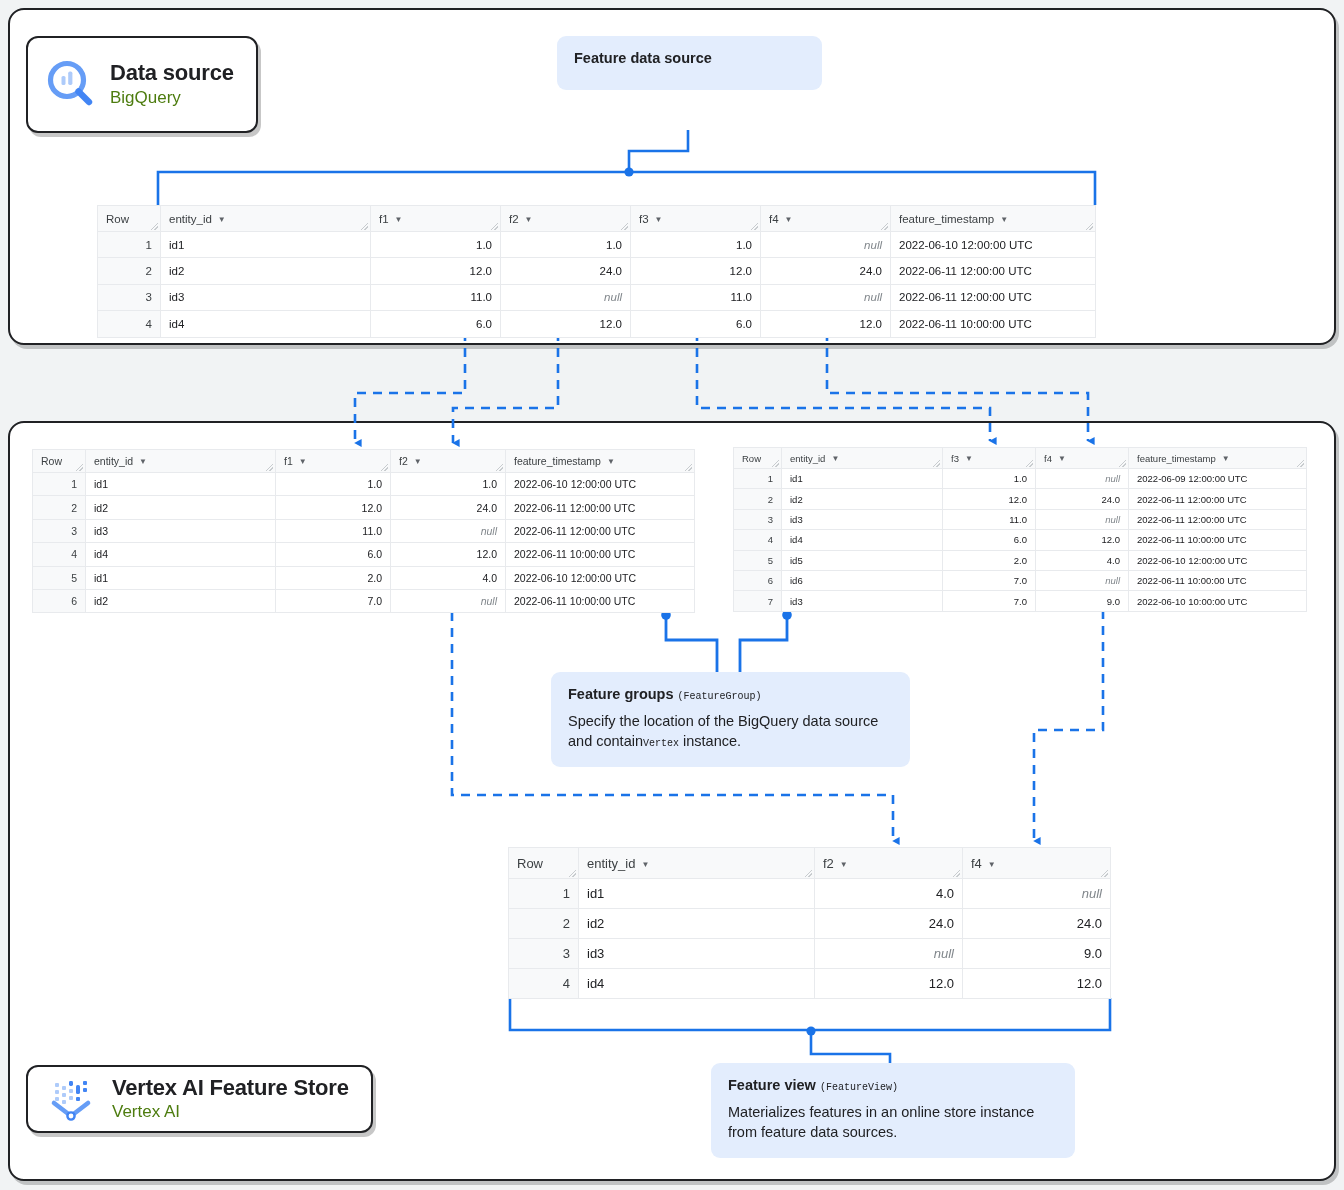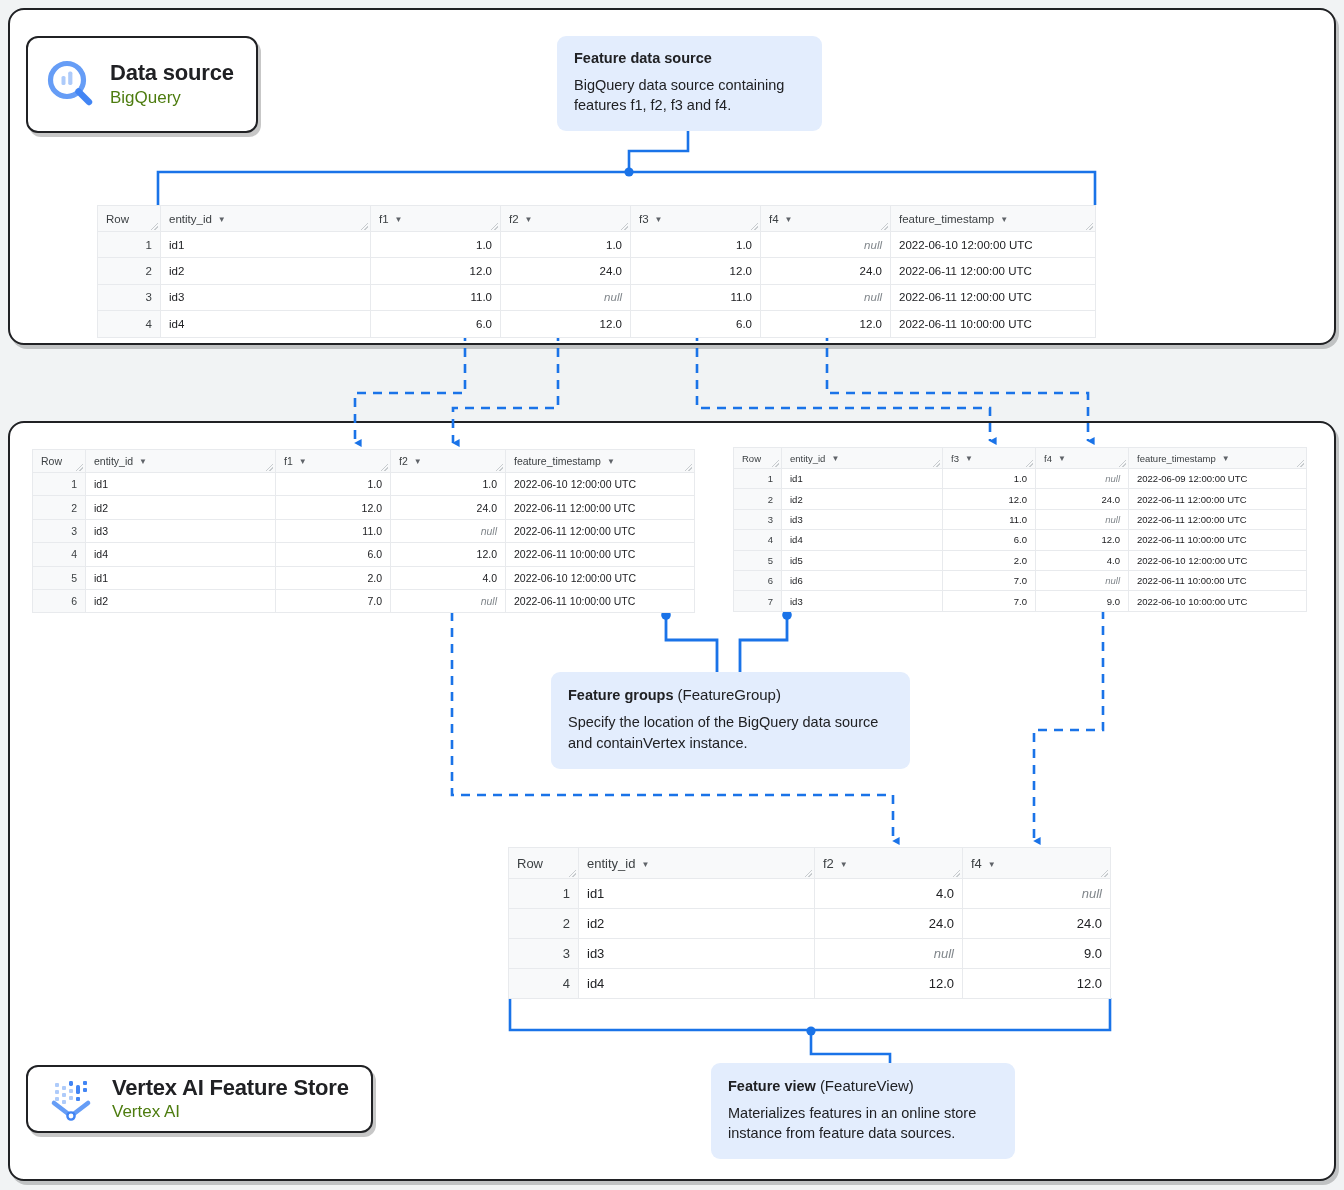--- a/index.html
+++ b/index.html
@@ -45,24 +45,24 @@
   .callout {
     position:absolute;
     background:#e3edfd;
     border-radius:9px;
     padding:13px 13px 15px 17px;
   }
   .callout .c-title {
     font-size:14.5px; font-weight:bold; color:#202124; margin-bottom:7px; line-height:1.3;
   }
   .callout .c-body { font-size:14.5px; color:#202124; line-height:1.42; }
-  .mono { font-family:Liberation Sans, sans-serif; font-size:15px; font-weight:normal; }
+  .mono { font-family:Liberation Mono, monospace; font-size:10px; font-weight:normal; }
   #callout-featuredatasource { left:557px; top:36px; width:265px; }
   #callout-featuregroups   { left:551px; top:672px; width:359px; }
-  #callout-featureview     { left:711px; top:1063px; width:304px; }
+  #callout-featureview     { left:711px; top:1063px; width:364px; }
 
   
   .gtable {
     position:absolute;
     background:#fff;
     border:1px solid #e0e0e0;
     border-collapse:collapse;
     font-size:11.5px;
     color:#202124;
     table-layout:fixed;
@@ -172,21 +172,20 @@
       </svg>
     </span>
     <div class="product-text">
       <div class="ptitle">Data source</div>
       <div class="psub">BigQuery</div>
     </div>
   </div>
 
   <div class="callout" id="callout-featuredatasource">
     <div class="c-title">Feature data source</div>
-    <div class="c-body">BigQuery data source containing features f1, f2, f3 and f4.</div>
   </div>
 
   <table class="gtable" id="table-source">
     <colgroup>
         <col style="width:63px">
         <col style="width:210px">
         <col style="width:130px">
         <col style="width:130px">
         <col style="width:130px">
         <col style="width:130px">

